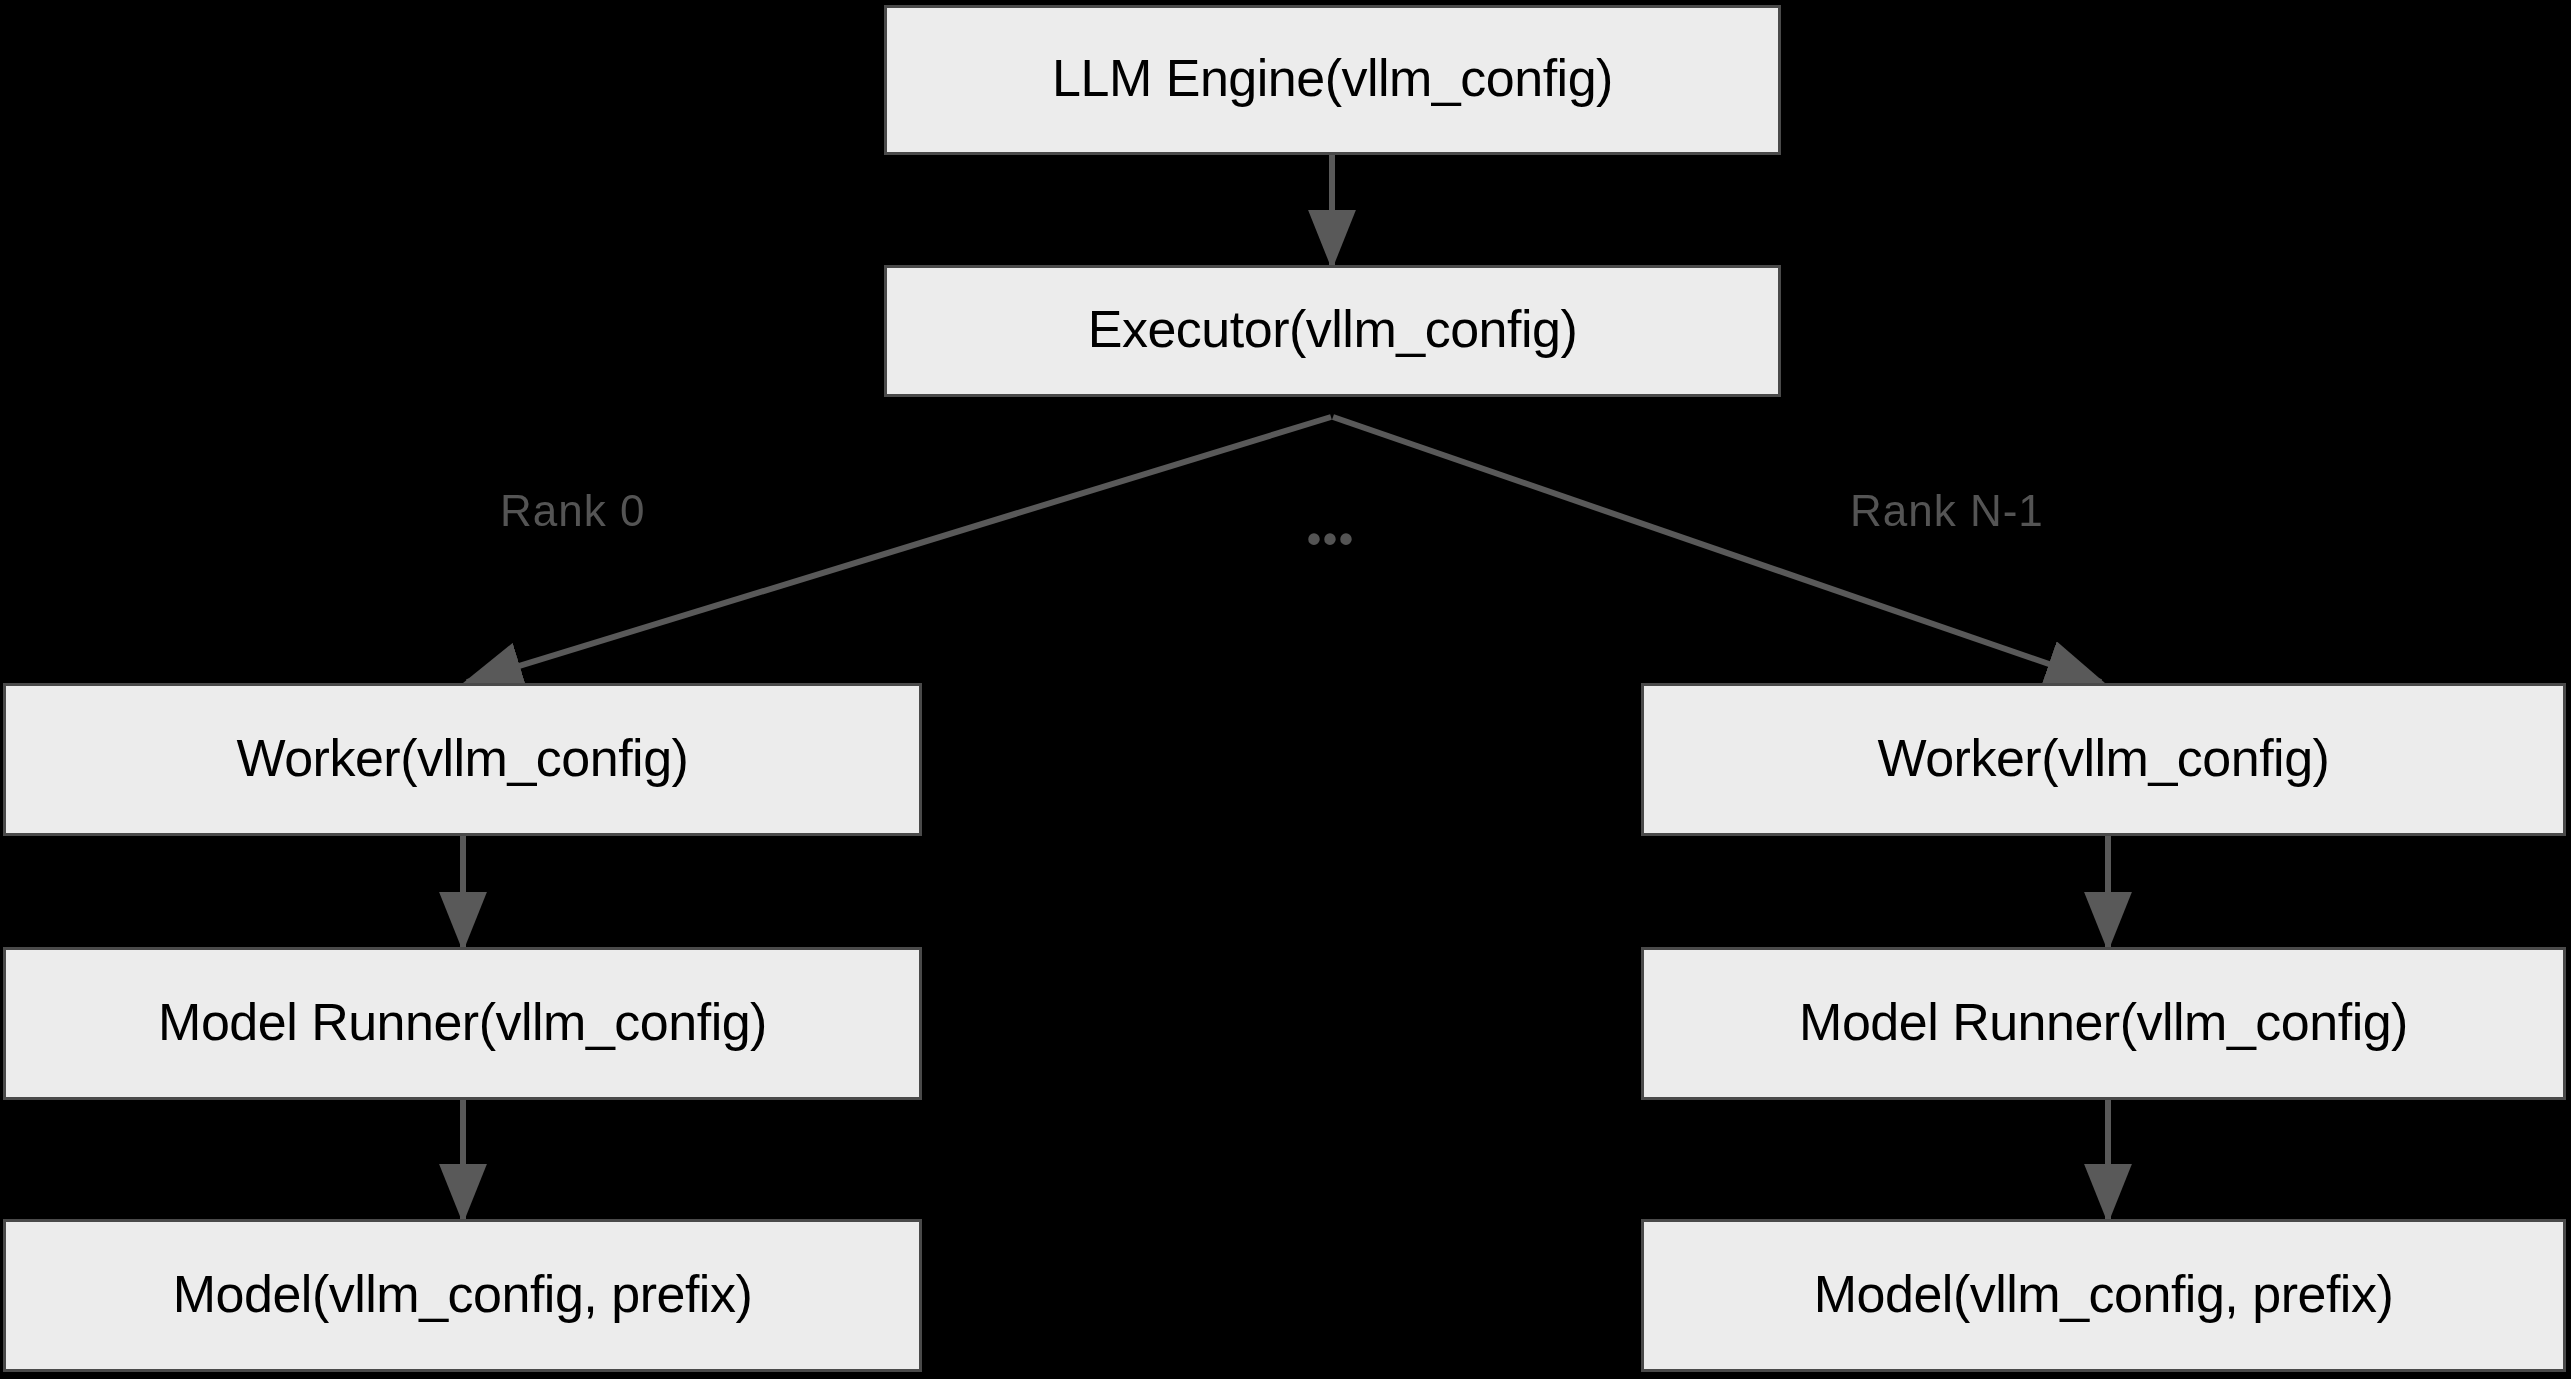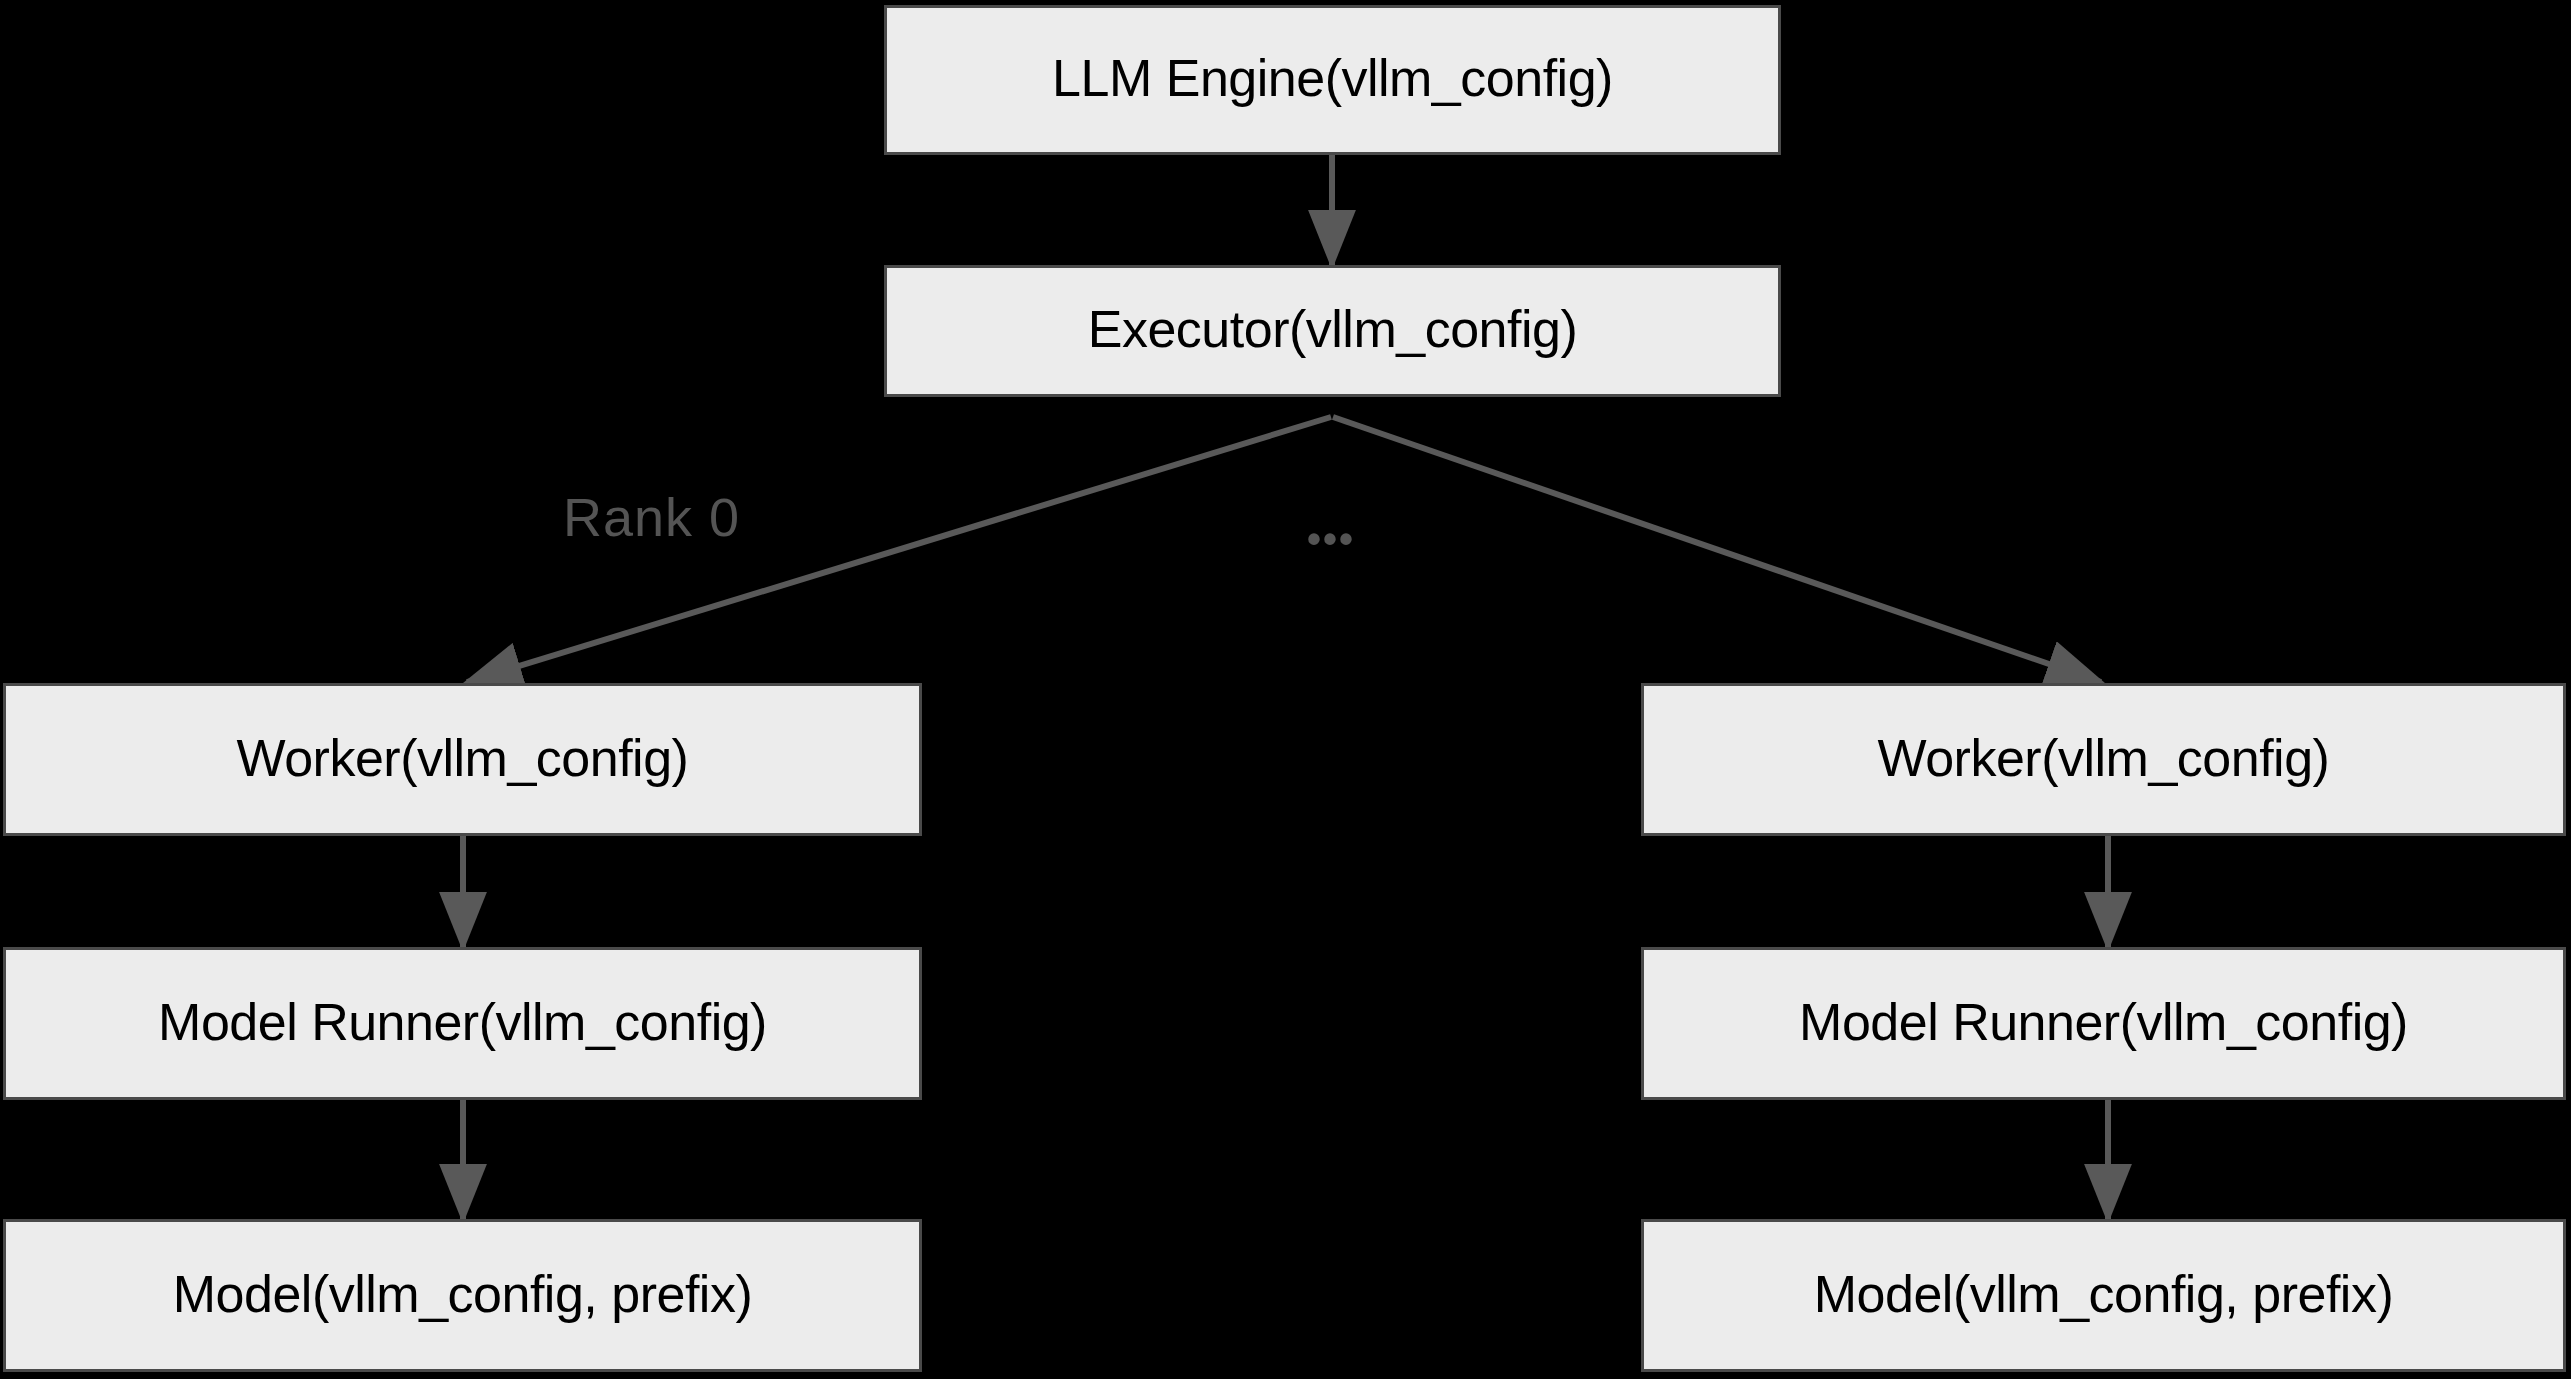--- a/index.html
+++ b/index.html
@@ -45,25 +45,25 @@
   }
   .node-label {
     display: block;
     line-height: 1;
     transform: translateY(-2px);
   }
   .edge-label {
     position: absolute;
     color: #545454;
     font-family: "Liberation Sans", sans-serif;
-    font-size: 54px;
+    font-size: 44px;
     font-weight: 400;
     letter-spacing: 1px;
     white-space: nowrap;
-    text-align: right;
+    text-align: left;
   }
   .ellipsis-label {
     position: absolute;
     color: #545454;
     font-family: "Liberation Sans", sans-serif;
     font-size: 40px;
     font-weight: 700;
     letter-spacing: 2px;
     line-height: 1;
     white-space: nowrap;
@@ -136,16 +136,17 @@
   <div class="node-box" id="node-runner-rankn">
     <span class="node-label">Model Runner(vllm_config)</span>
   </div>
 
   <div class="node-box" id="node-model-rankn">
     <span class="node-label">Model(vllm_config, prefix)</span>
   </div>
 
   <div class="edge-label" id="label-rank-0">Rank 0</div>
 
+  <div class="edge-label" id="label-rank-n-1">Rank N-1</div>
 
   <div class="ellipsis-label" id="label-ellipsis">•••</div>
 
 </div>
 
 </body></html>

